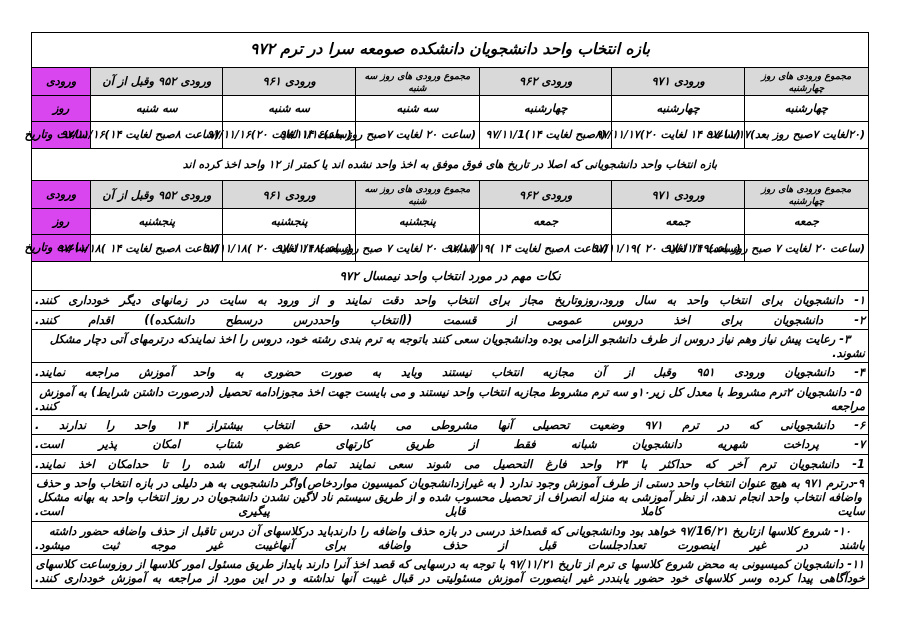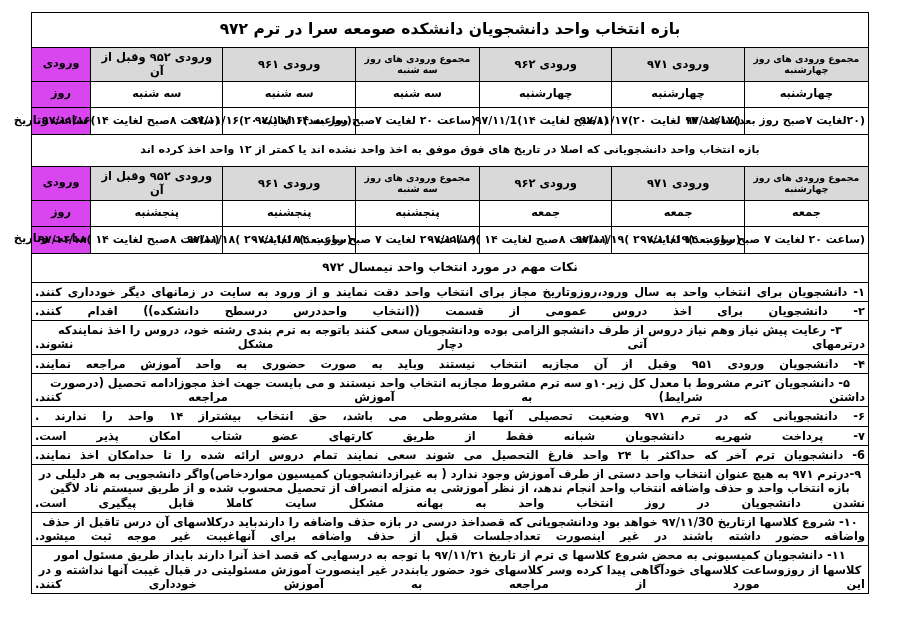--- a/index.html
+++ b/index.html
@@ -21,23 +21,24 @@
     position: absolute;
     left: 0; top: 0;
     width: 900px;
     height: 629px;
     background: #fff;
   }
 
   .sheet {
     position: absolute;
     left: 31px;
-    top: 12px;
+    top: 32px;
     width: 838px;
     direction: rtl;
+    font-style: italic;
   }
 
   table.grid {
     border-collapse: collapse;
     width: 838px;
     table-layout: fixed;
     direction: rtl;
   }
   table.grid td {
     border: 1px solid #000;
@@ -233,27 +234,27 @@
         <tr>
           <td class="note-cell single" colspan="7">۵- دانشجویان ۲ترم مشروط با معدل کل زیر۱۰و  سه ترم مشروط مجازبه انتخاب واحد نیستند و می بایست جهت اخذ مجوزادامه تحصیل (درصورت داشتن شرایط) به آموزش مراجعه کنند.</td>
         </tr>
         <tr>
           <td class="note-cell single" colspan="7">۶- دانشجویانی که در ترم ۹۷۱ وضعیت تحصیلی آنها مشروطی می باشد، حق انتخاب بیشتراز ۱۴ واحد را ندارند .</td>
         </tr>
         <tr>
           <td class="note-cell single" colspan="7">۷- پرداخت شهریه دانشجویان شبانه فقط از طریق کارتهای عضو شتاب امکان پذیر است.</td>
         </tr>
         <tr>
-          <td class="note-cell single" colspan="7">6- دانشجویان ترم آخر که حداکثر با ۲۴ واحد فارغ التحصیل می شوند سعی نمایند تمام دروس ارائه شده را تا حدامکان اخذ نمایند.</td>
+          <td class="note-cell single" colspan="7">1- دانشجویان ترم آخر که حداکثر با ۲۴ واحد فارغ التحصیل می شوند سعی نمایند تمام دروس ارائه شده را تا حدامکان اخذ نمایند.</td>
         </tr>
         <tr>
           <td class="note-cell" colspan="7">۹-درترم ۹۷۱ به هیچ عنوان انتخاب واحد دستی از طرف آموزش وجود ندارد ( به غیرازدانشجویان کمیسیون مواردخاص)واگر دانشجویی به هر دلیلی در بازه انتخاب واحد و حذف واضافه انتخاب واحد انجام ندهد، از نظر آموزشی به منزله انصراف از تحصیل محسوب شده و از طریق سیستم ناد لاگین نشدن دانشجویان در روز انتخاب واحد به بهانه مشکل سایت کاملا قابل پیگیری است.</td>
         </tr>
         <tr>
-          <td class="note-cell" colspan="7">۱۰- شروع کلاسها ازتاریخ ۹۷/۱۱/30 خواهد بود ودانشجویانی که قصداخذ درسی در بازه حذف واضافه را دارندباید درکلاسهای آن درس تاقبل از حذف واضافه حضور داشته باشند در غیر اینصورت تعدادجلسات قبل از حذف واضافه برای آنهاغیبت غیر موجه ثبت میشود.</td>
+          <td class="note-cell" colspan="7">۱۰- شروع کلاسها ازتاریخ ۹۷/16/۲۱ خواهد بود ودانشجویانی که قصداخذ درسی در بازه حذف واضافه را دارندباید درکلاسهای آن درس تاقبل از حذف واضافه حضور داشته باشند در غیر اینصورت تعدادجلسات قبل از حذف واضافه برای آنهاغیبت غیر موجه ثبت میشود.</td>
         </tr>
         <tr>
           <td class="note-cell" colspan="7">۱۱- دانشجویان کمیسیونی  به محض شروع کلاسها ی ترم از تاریخ ۹۷/۱۱/۲۱ با توجه به درسهایی که قصد اخذ آنرا دارند  بایداز طریق مسئول امور کلاسها از روزوساعت کلاسهای خودآگاهی پیدا کرده وسر کلاسهای خود حضور یابنددر غیر اینصورت آموزش مسئولیتی در قبال غیبت آنها نداشته و در این مورد از مراجعه به آموزش خودداری کنند.</td>
         </tr>
       </tbody>
     </table>
   </div>
 
   <div class="footer-logo">
     <span class="part-a">somesara.</span><span class="part-b">nus.ac.ir</span>

